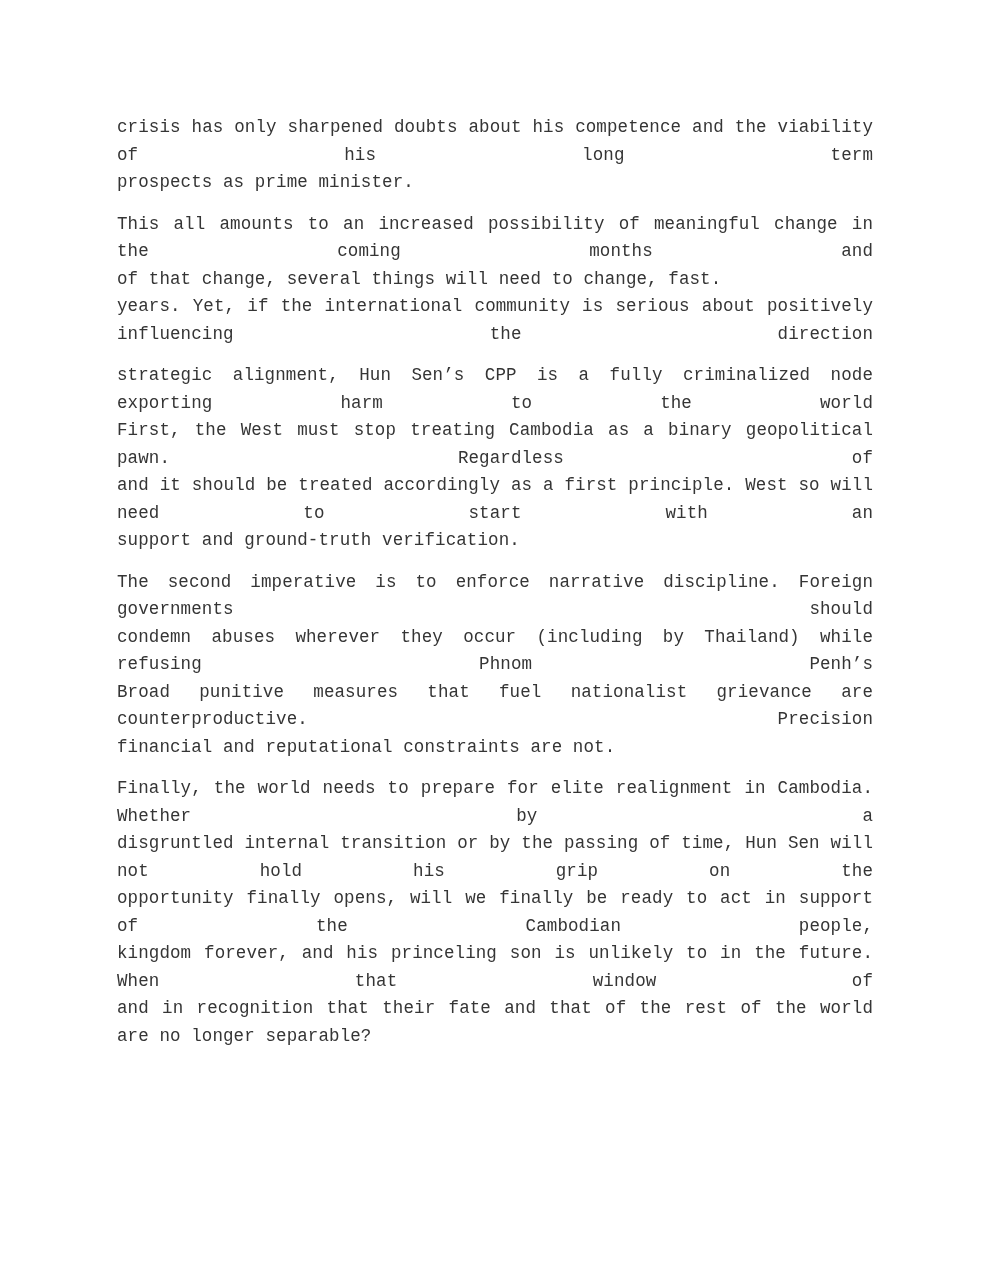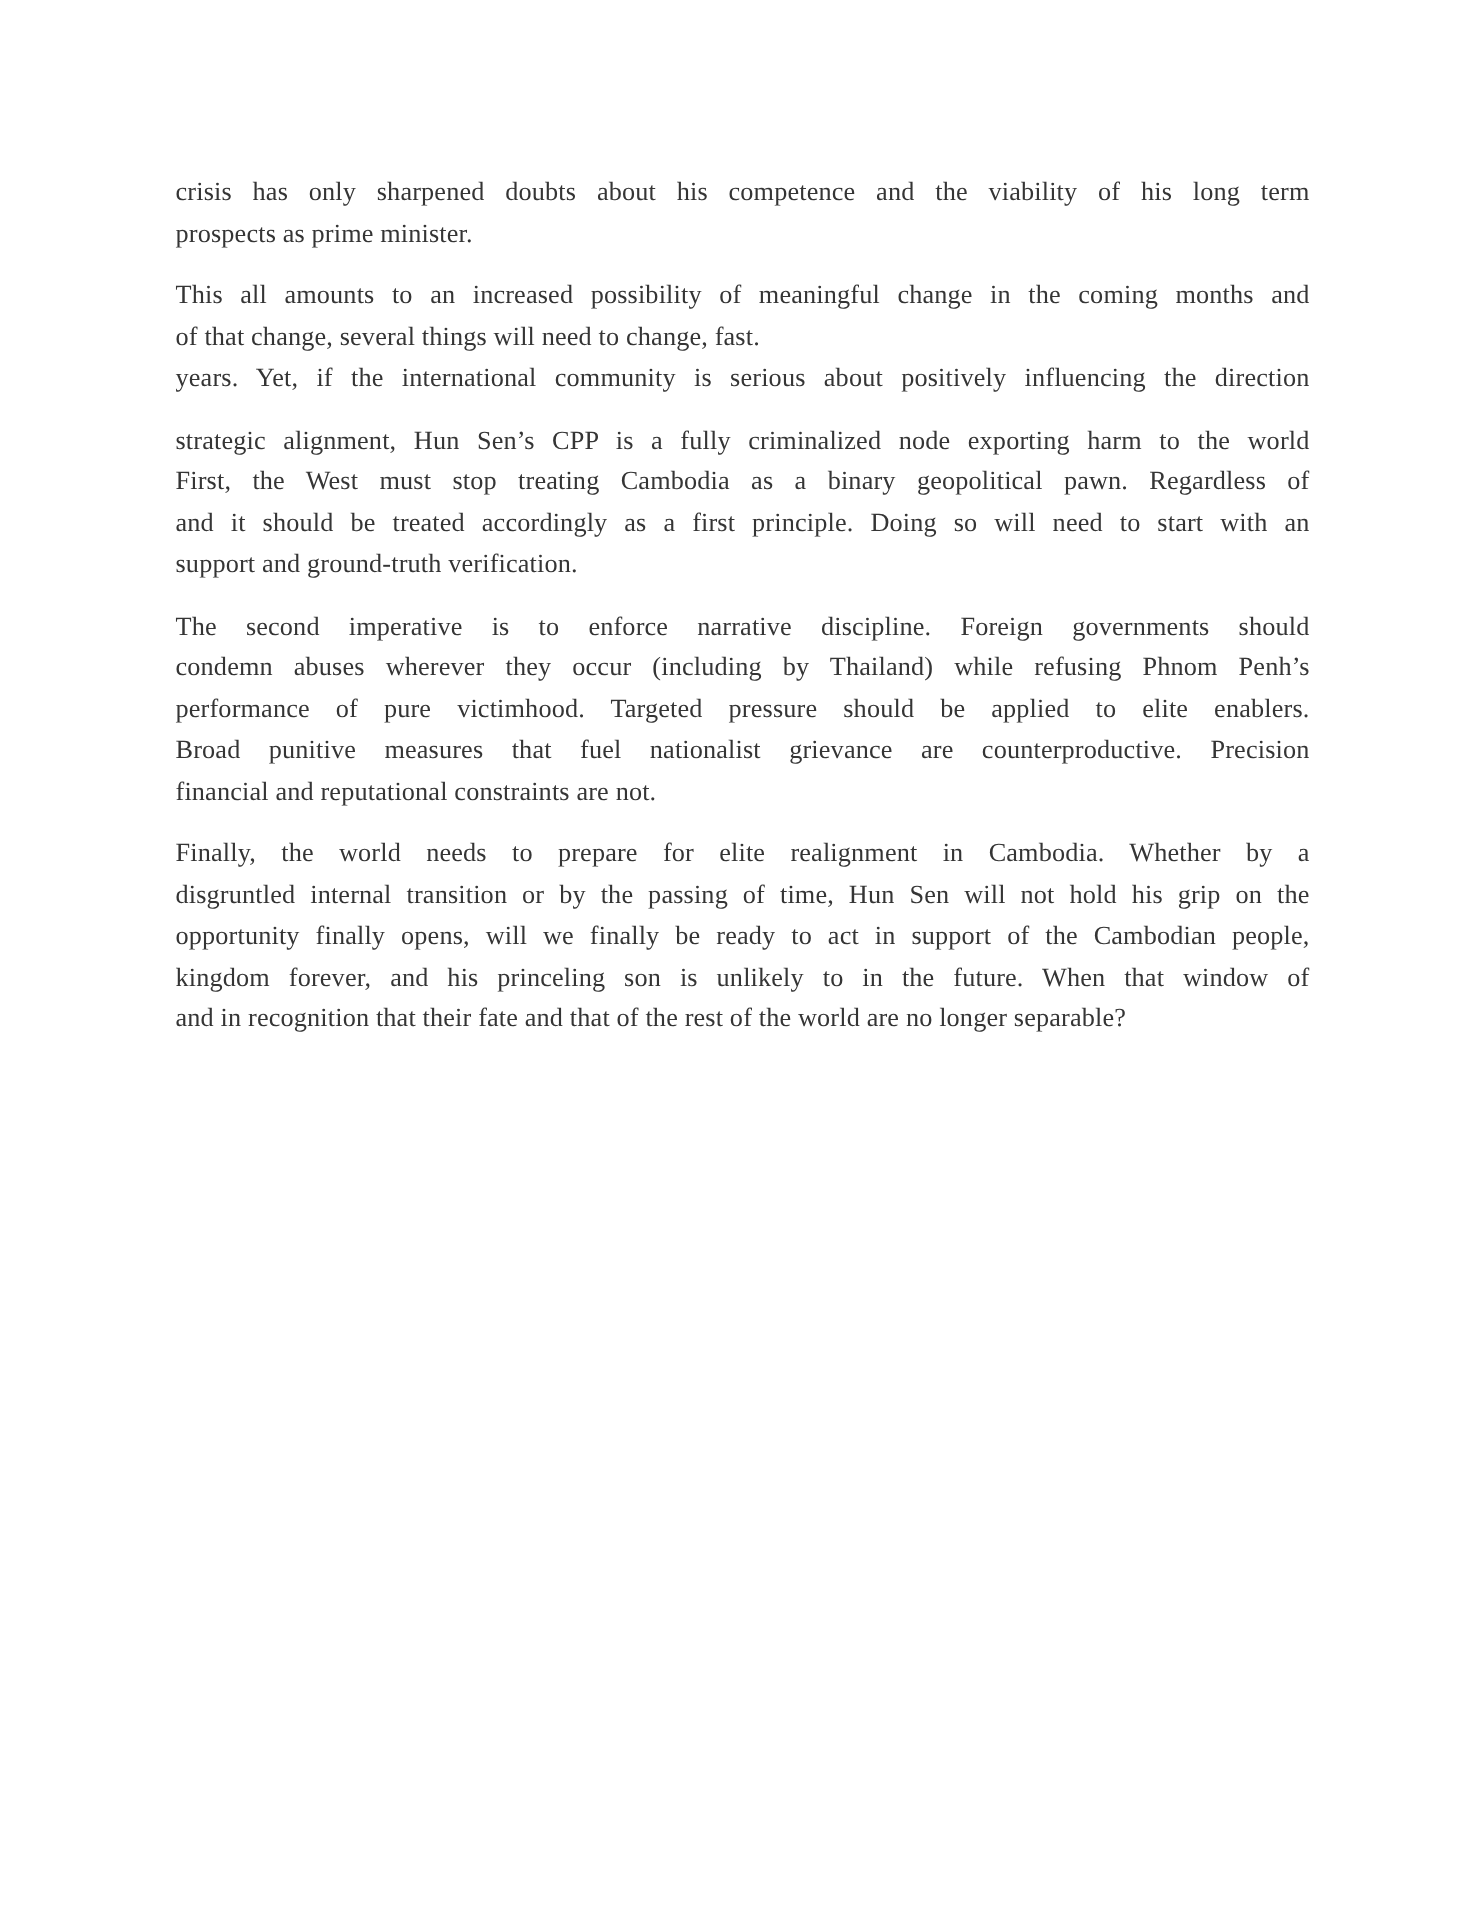--- a/index.html
+++ b/index.html
@@ -10,21 +10,21 @@
     width: 989px;
     height: 1280px;
     background: #ffffff;
     overflow: hidden;
   }
   .page {
     position: relative;
     width: 989px;
     height: 1048px;
     background: #ffffff;
-    font-family: Liberation Serif, serif;
+    font-family: Liberation Mono, monospace;
     color: #353535;
   }
   .text-block {
     position: absolute;
     left: 117px;
     top: 114px;
     width: 756px;
   }
   .para {
     margin: 0 0 14px 0;
@@ -52,27 +52,26 @@
         <div class="line last">prospects as prime minister.</div>
       </div>
       <div class="para">
         <div class="line">This all amounts to an increased possibility of meaningful change in the coming months and</div>
         <div class="line last">of that change, several things will need to change, fast.</div>
         <div class="line">years. Yet, if the international community is serious about positively influencing the direction</div>
       </div>
       <div class="para">
         <div class="line">strategic alignment, Hun Sen’s CPP is a fully criminalized node exporting harm to the world</div>
         <div class="line">First, the West must stop treating Cambodia as a binary geopolitical pawn. Regardless of</div>
-        <div class="line">and it should be treated accordingly as a first principle. Doing so will need to start with an</div>
+        <div class="line">and it should be treated accordingly as a first principle. West so will need to start with an</div>
         <div class="line last">support and ground-truth verification.</div>
       </div>
       <div class="para">
         <div class="line">The second imperative is to enforce narrative discipline. Foreign governments should</div>
         <div class="line">condemn abuses wherever they occur (including by Thailand) while refusing Phnom Penh’s</div>
-        <div class="line">performance of pure victimhood. Targeted pressure should be applied to elite enablers.</div>
         <div class="line">Broad punitive measures that fuel nationalist grievance are counterproductive. Precision</div>
         <div class="line last">financial and reputational constraints are not.</div>
       </div>
       <div class="para">
         <div class="line">Finally, the world needs to prepare for elite realignment in Cambodia. Whether by a</div>
         <div class="line">disgruntled internal transition or by the passing of time, Hun Sen will not hold his grip on the</div>
         <div class="line">opportunity finally opens, will we finally be ready to act in support of the Cambodian people,</div>
         <div class="line">kingdom forever, and his princeling son is unlikely to in the future. When that window of</div>
         <div class="line last">and in recognition that their fate and that of the rest of the world are no longer separable?</div>
       </div>

